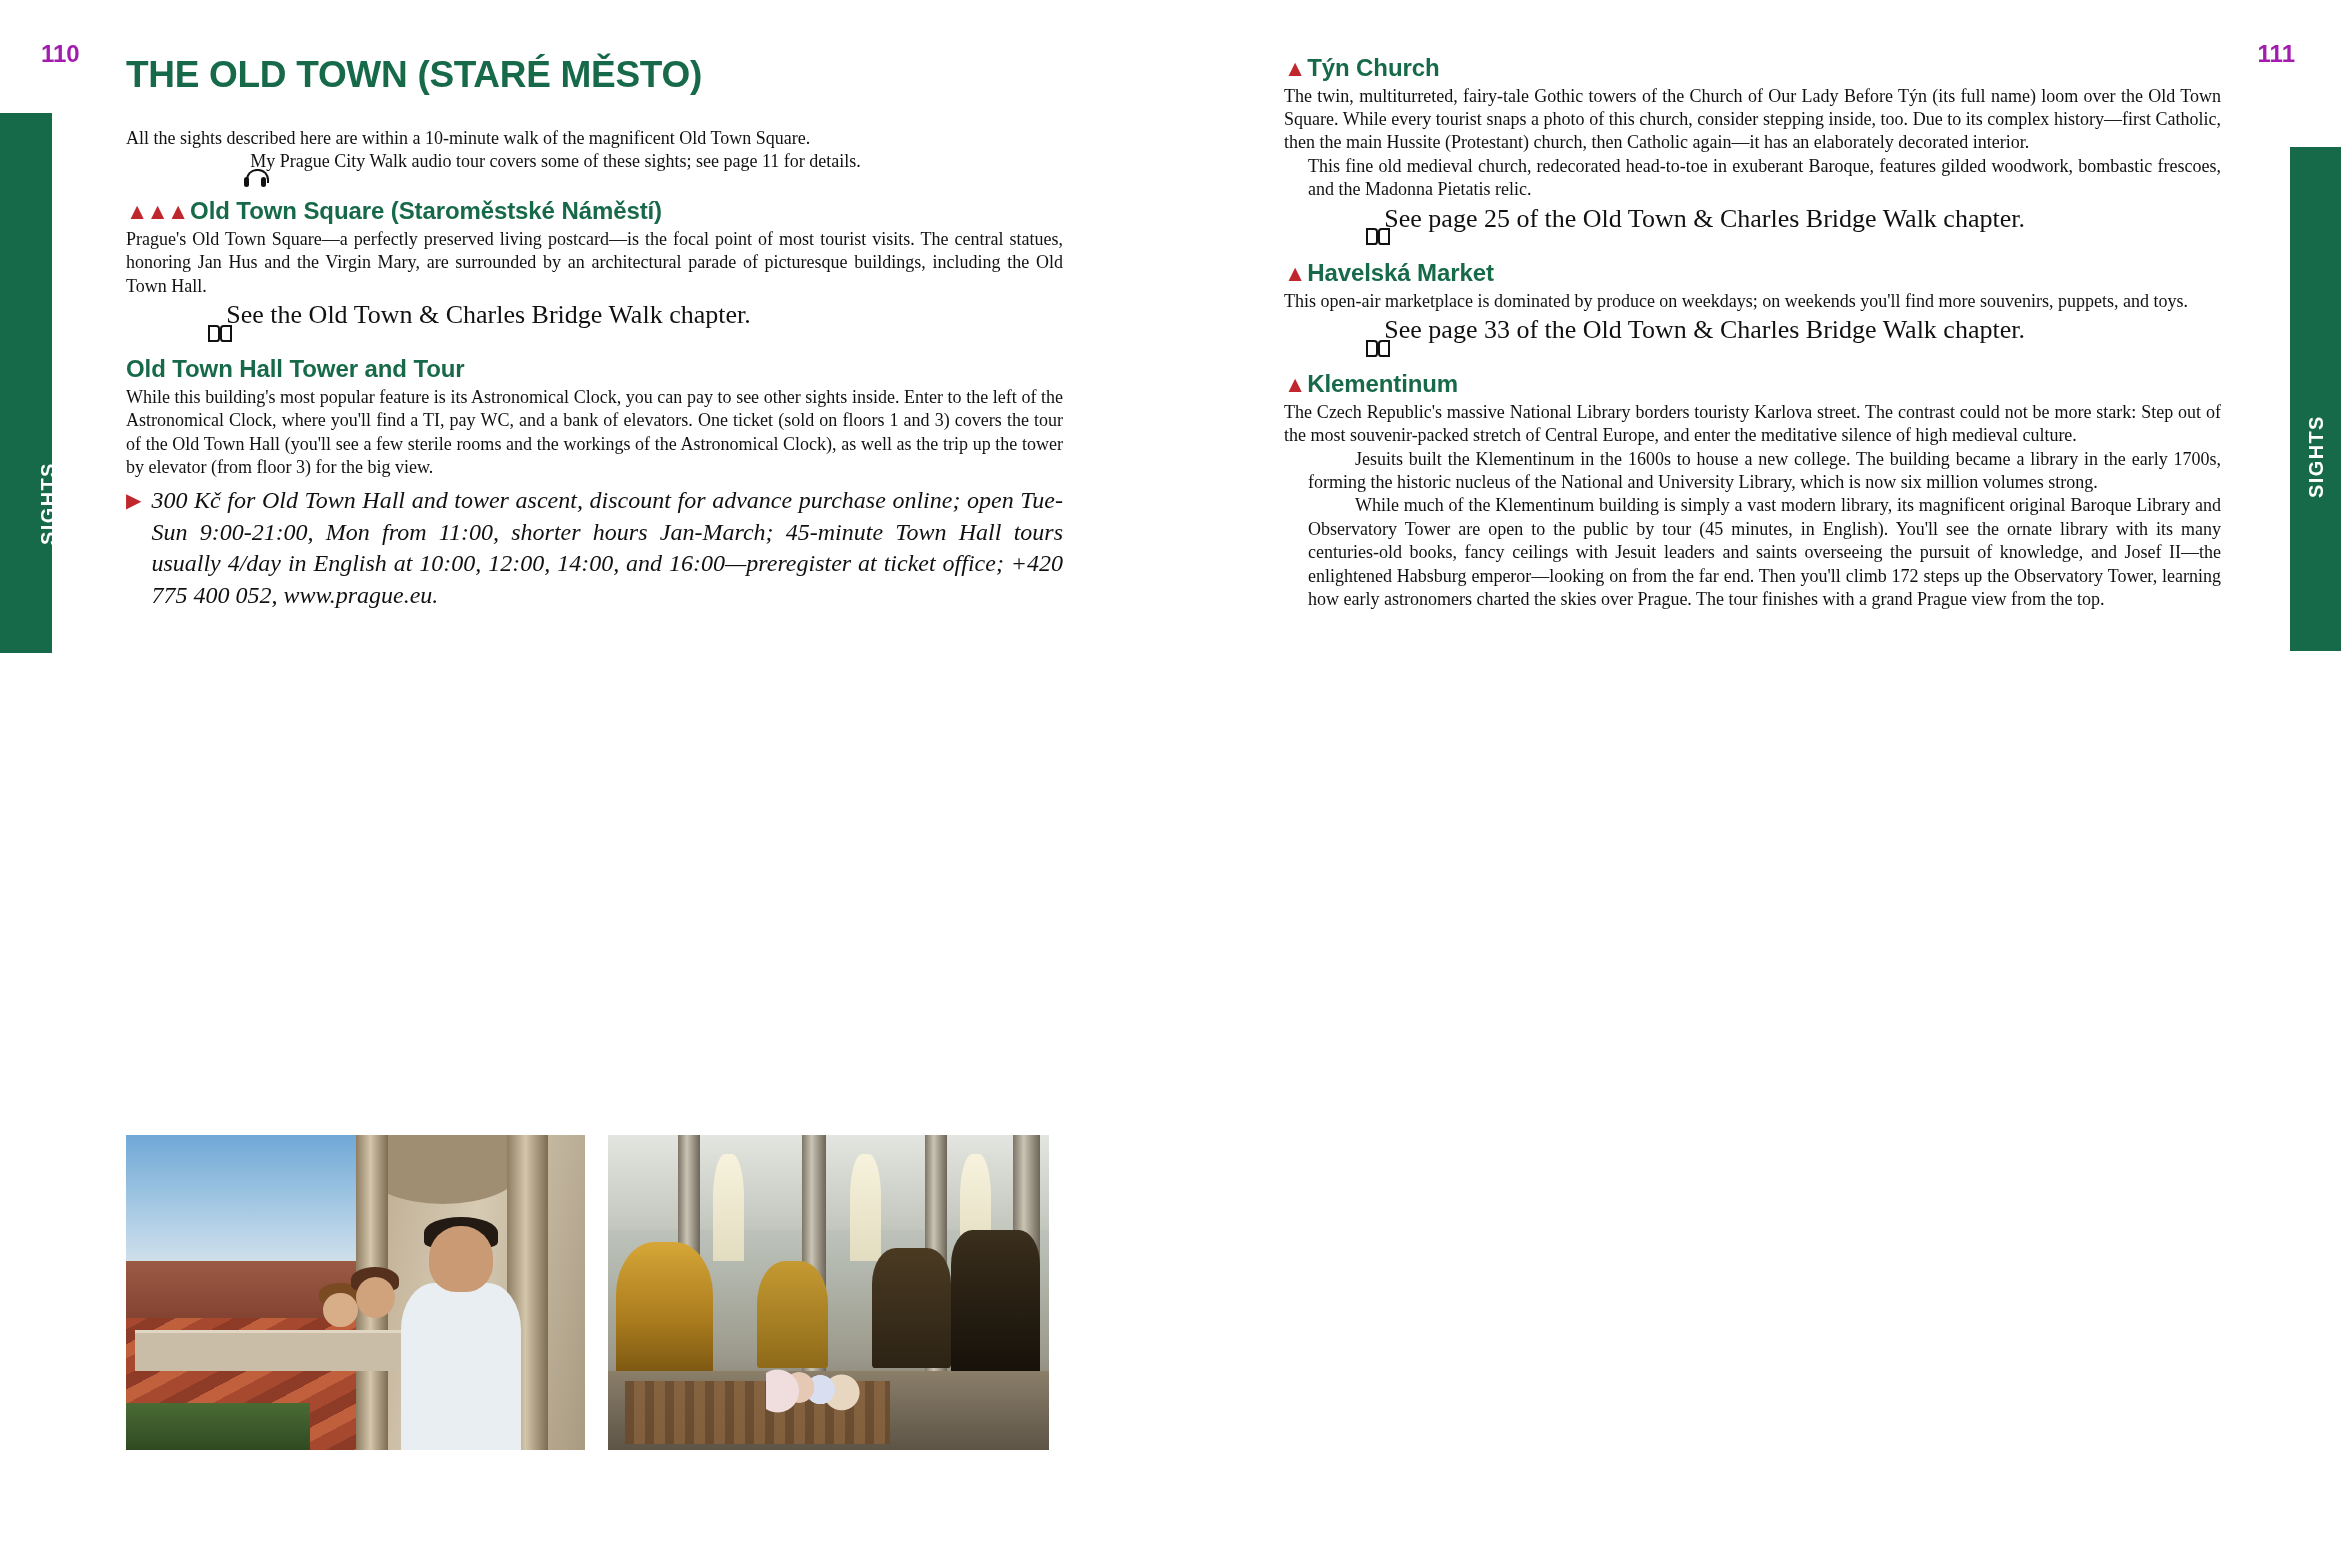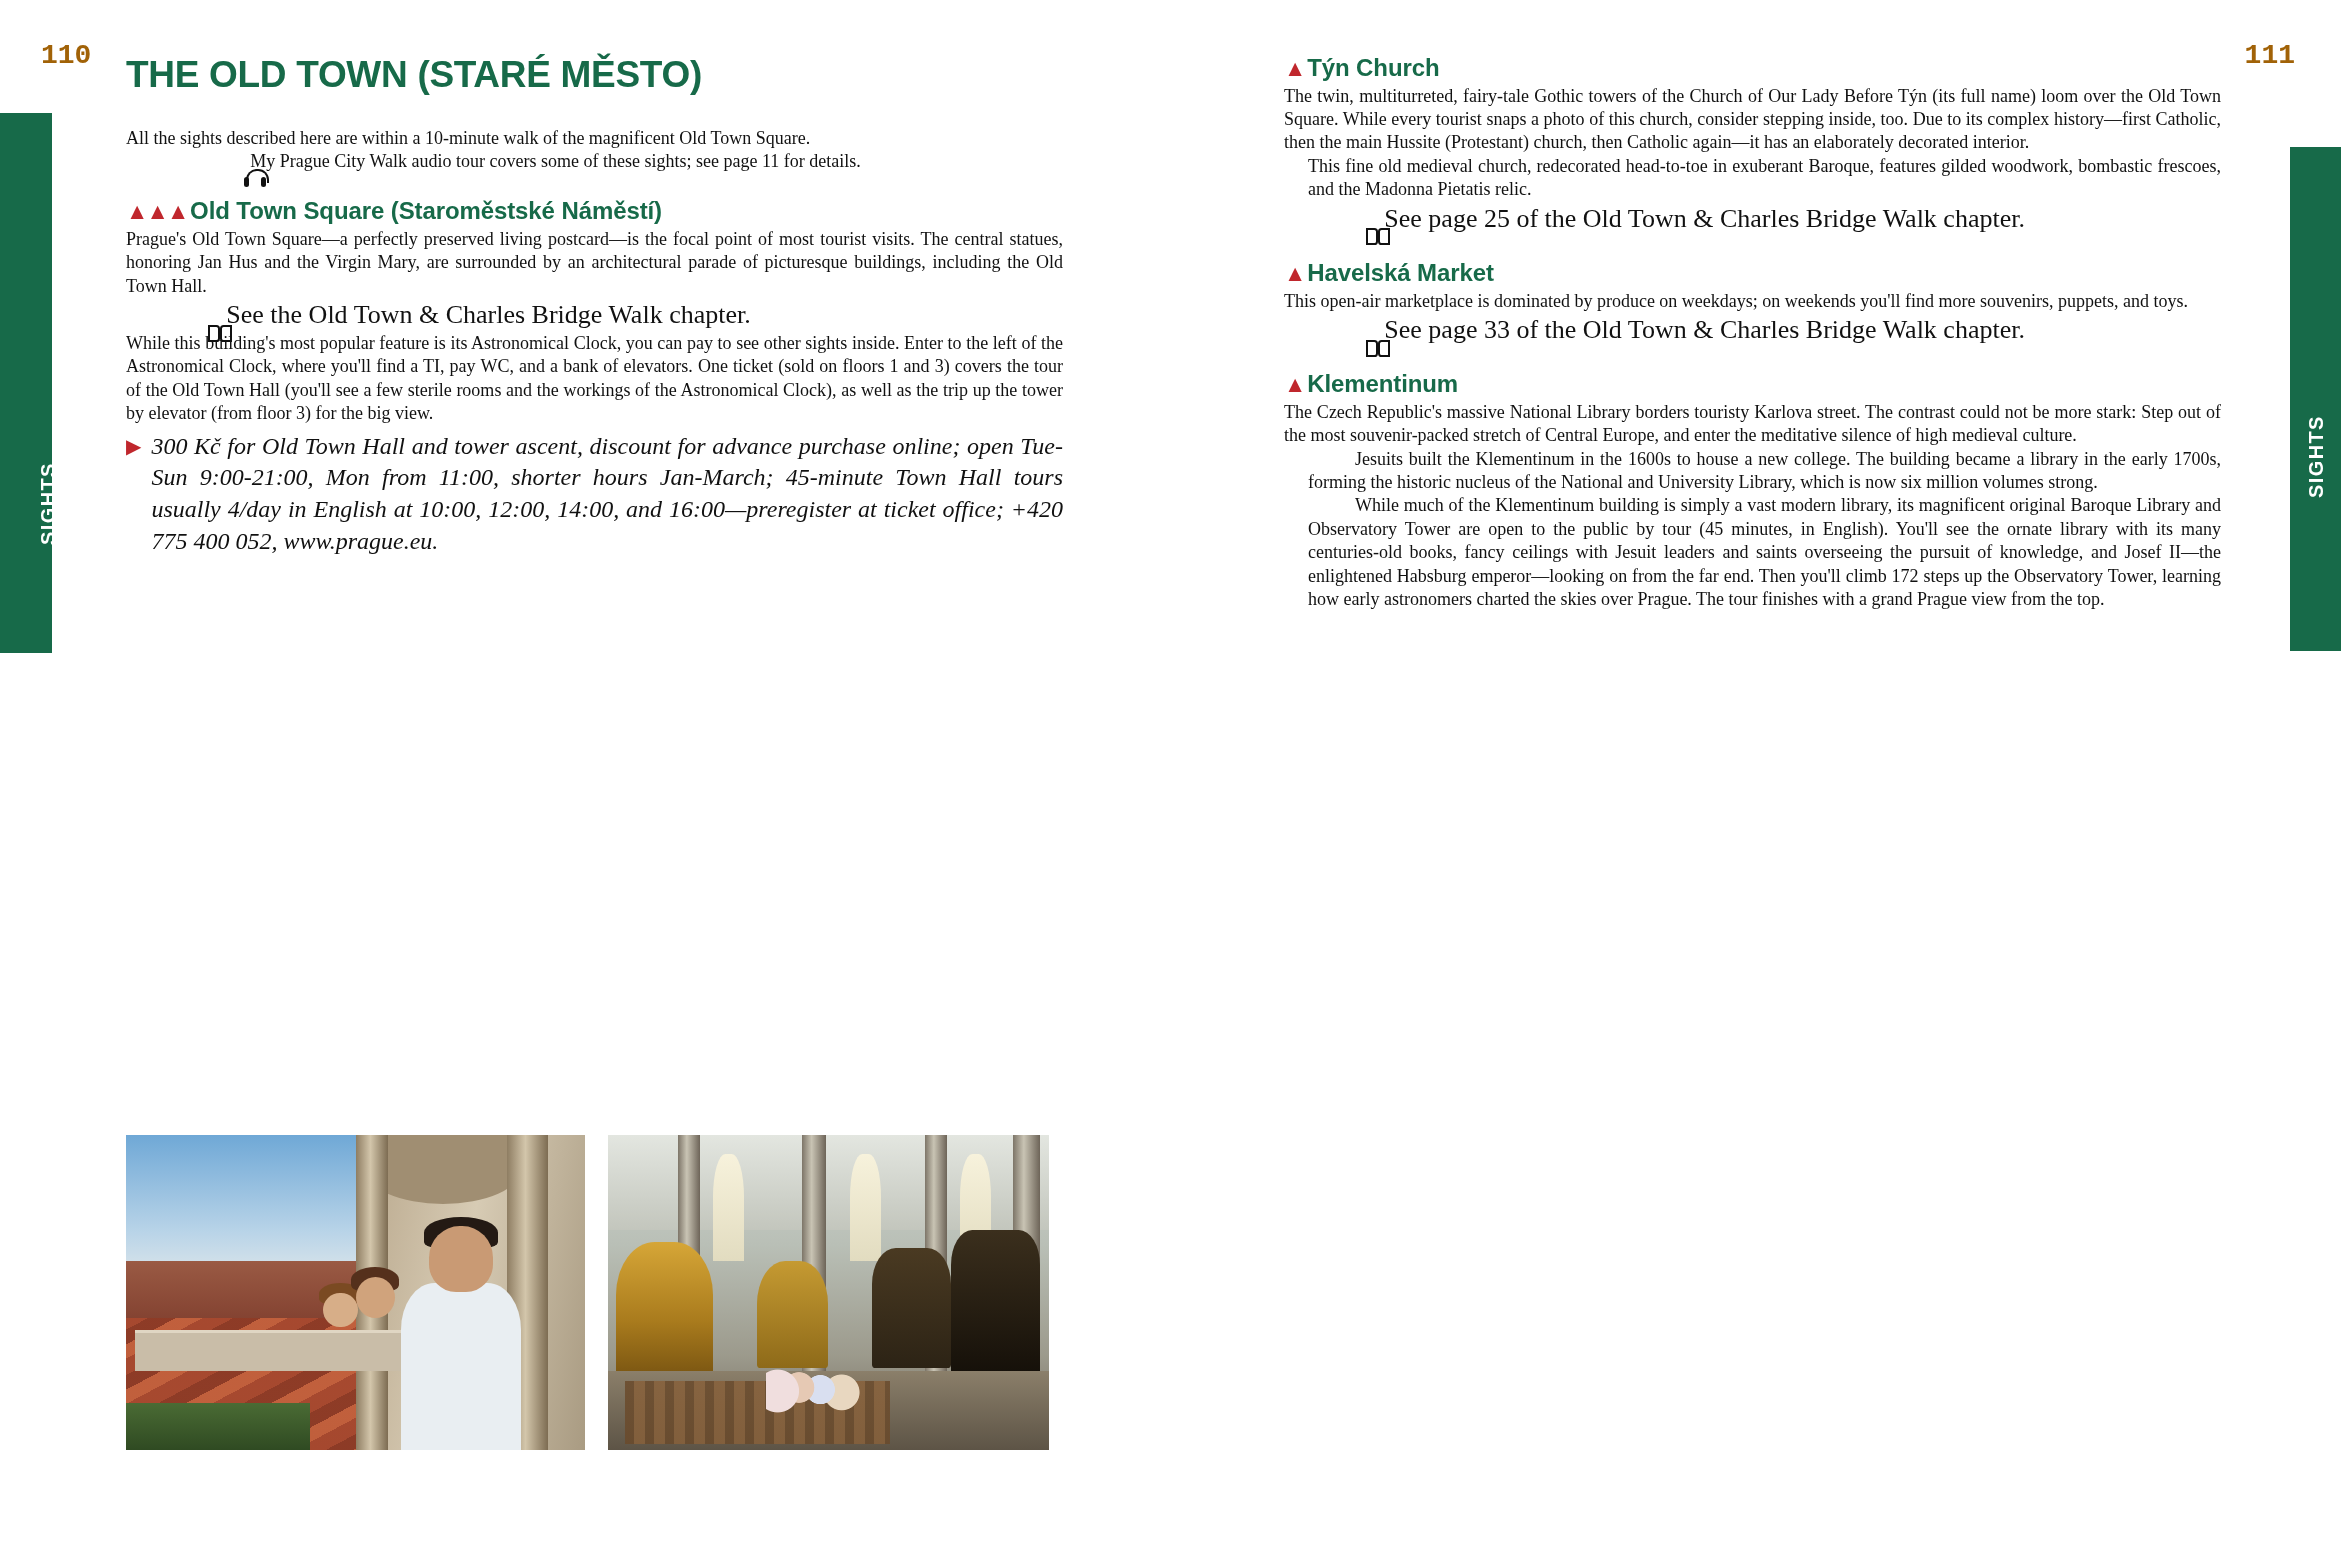--- a/index.html
+++ b/index.html
@@ -49,24 +49,24 @@
   }
   .side-tab.right .side-tab-label {
     left: 15.3px;
     top: 351px;
     transform: rotate(-90deg);
   }
 
   
   .folio {
     position: absolute;
-    font-family: Liberation Mono, monospace;
+    font-family: Liberation Sans, sans-serif;
     font-weight: bold;
-    font-size: 28px;
-    color: #a16207;
+    font-size: 24px;
+    color: #a21caf;
   }
   .folio-left { left: 41px; top: 40px; }
   .folio-right { right: 47px; top: 40px; }
 
   
   .col {
     position: absolute;
     top: 54px;
     width: 937px;
   }
@@ -366,20 +366,23 @@
   </p>
 
   <h2 class="sight-head">
     <span class="tri">▲▲▲</span><span>Old Town Square (Staroměstské Náměstí)</span>
   </h2>
   <p class="body">Prague's Old Town Square—a perfectly preserved living postcard—is the focal point of most tourist visits. The central statues, honoring Jan Hus and the Virgin Mary, are surrounded by an architectural parade of picturesque buildings, including the Old Town Hall.</p>
   <p class="ref">
     <span class="icon-inline"><span class="book"></span></span><span>See the Old Town &amp; Charles Bridge Walk chapter.</span>
   </p>
 
+  <h2 class="sight-head">
+    <span>Old Town Hall Tower and Tour</span>
+  </h2>
   <p class="body">While this building's most popular feature is its Astronomical Clock, you can pay to see other sights inside. Enter to the left of the Astronomical Clock, where you'll find a TI, pay WC, and a bank of elevators. One ticket (sold on floors 1 and 3) covers the tour of the Old Town Hall (you'll see a few sterile rooms and the workings of the Astronomical Clock), as well as the trip up the tower by elevator (from floor 3) for the big view.</p>
 
   <div class="bullet-para">
     <span class="bullet-arrow">▶</span>
     <span class="bullet-text">300 Kč for Old Town Hall and tower ascent, discount for advance purchase online; open Tue-Sun 9:00-21:00, Mon from 11:00, shorter hours Jan-March; 45-minute Town Hall tours usually 4/day in English at 10:00, 12:00, 14:00, and 16:00—preregister at ticket office; +420 775 400 052, www.prague.eu.</span>
   </div>
 </div>
 
 <div class="photos">
   <div class="photo-row">

